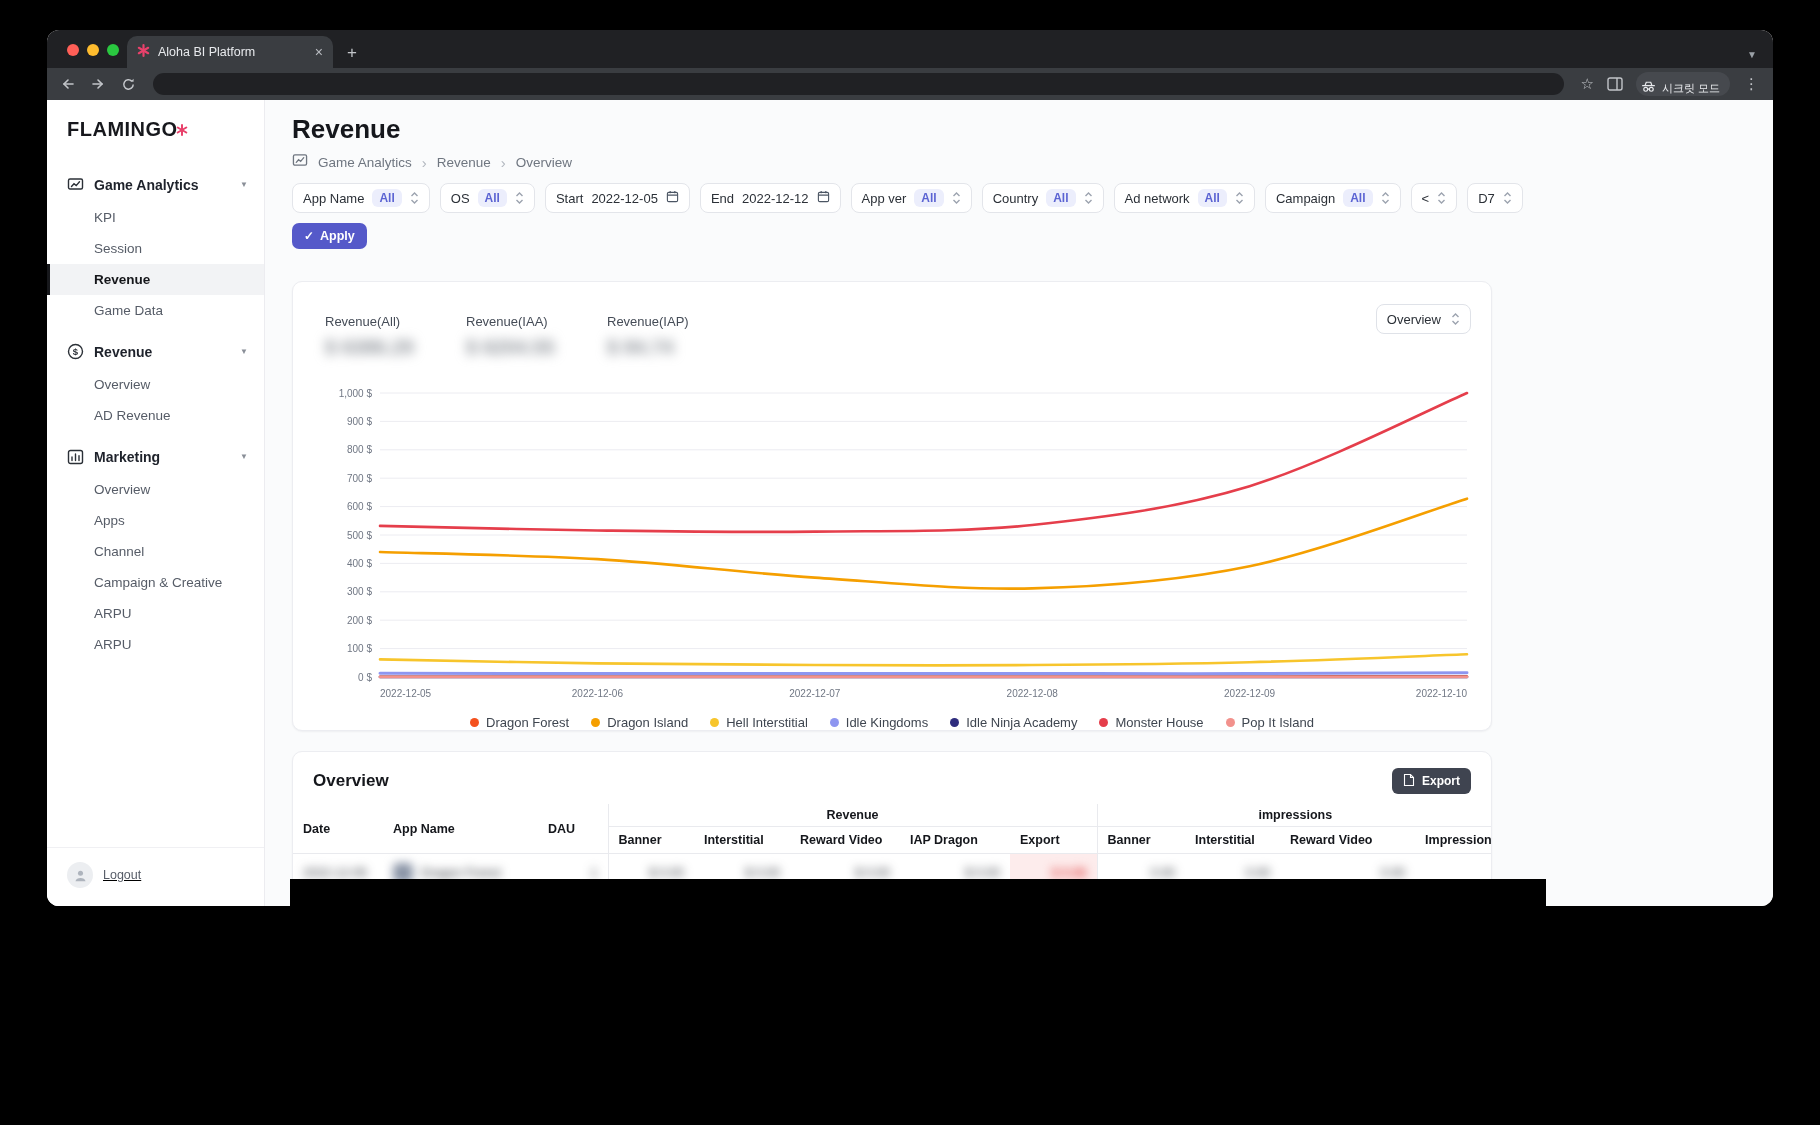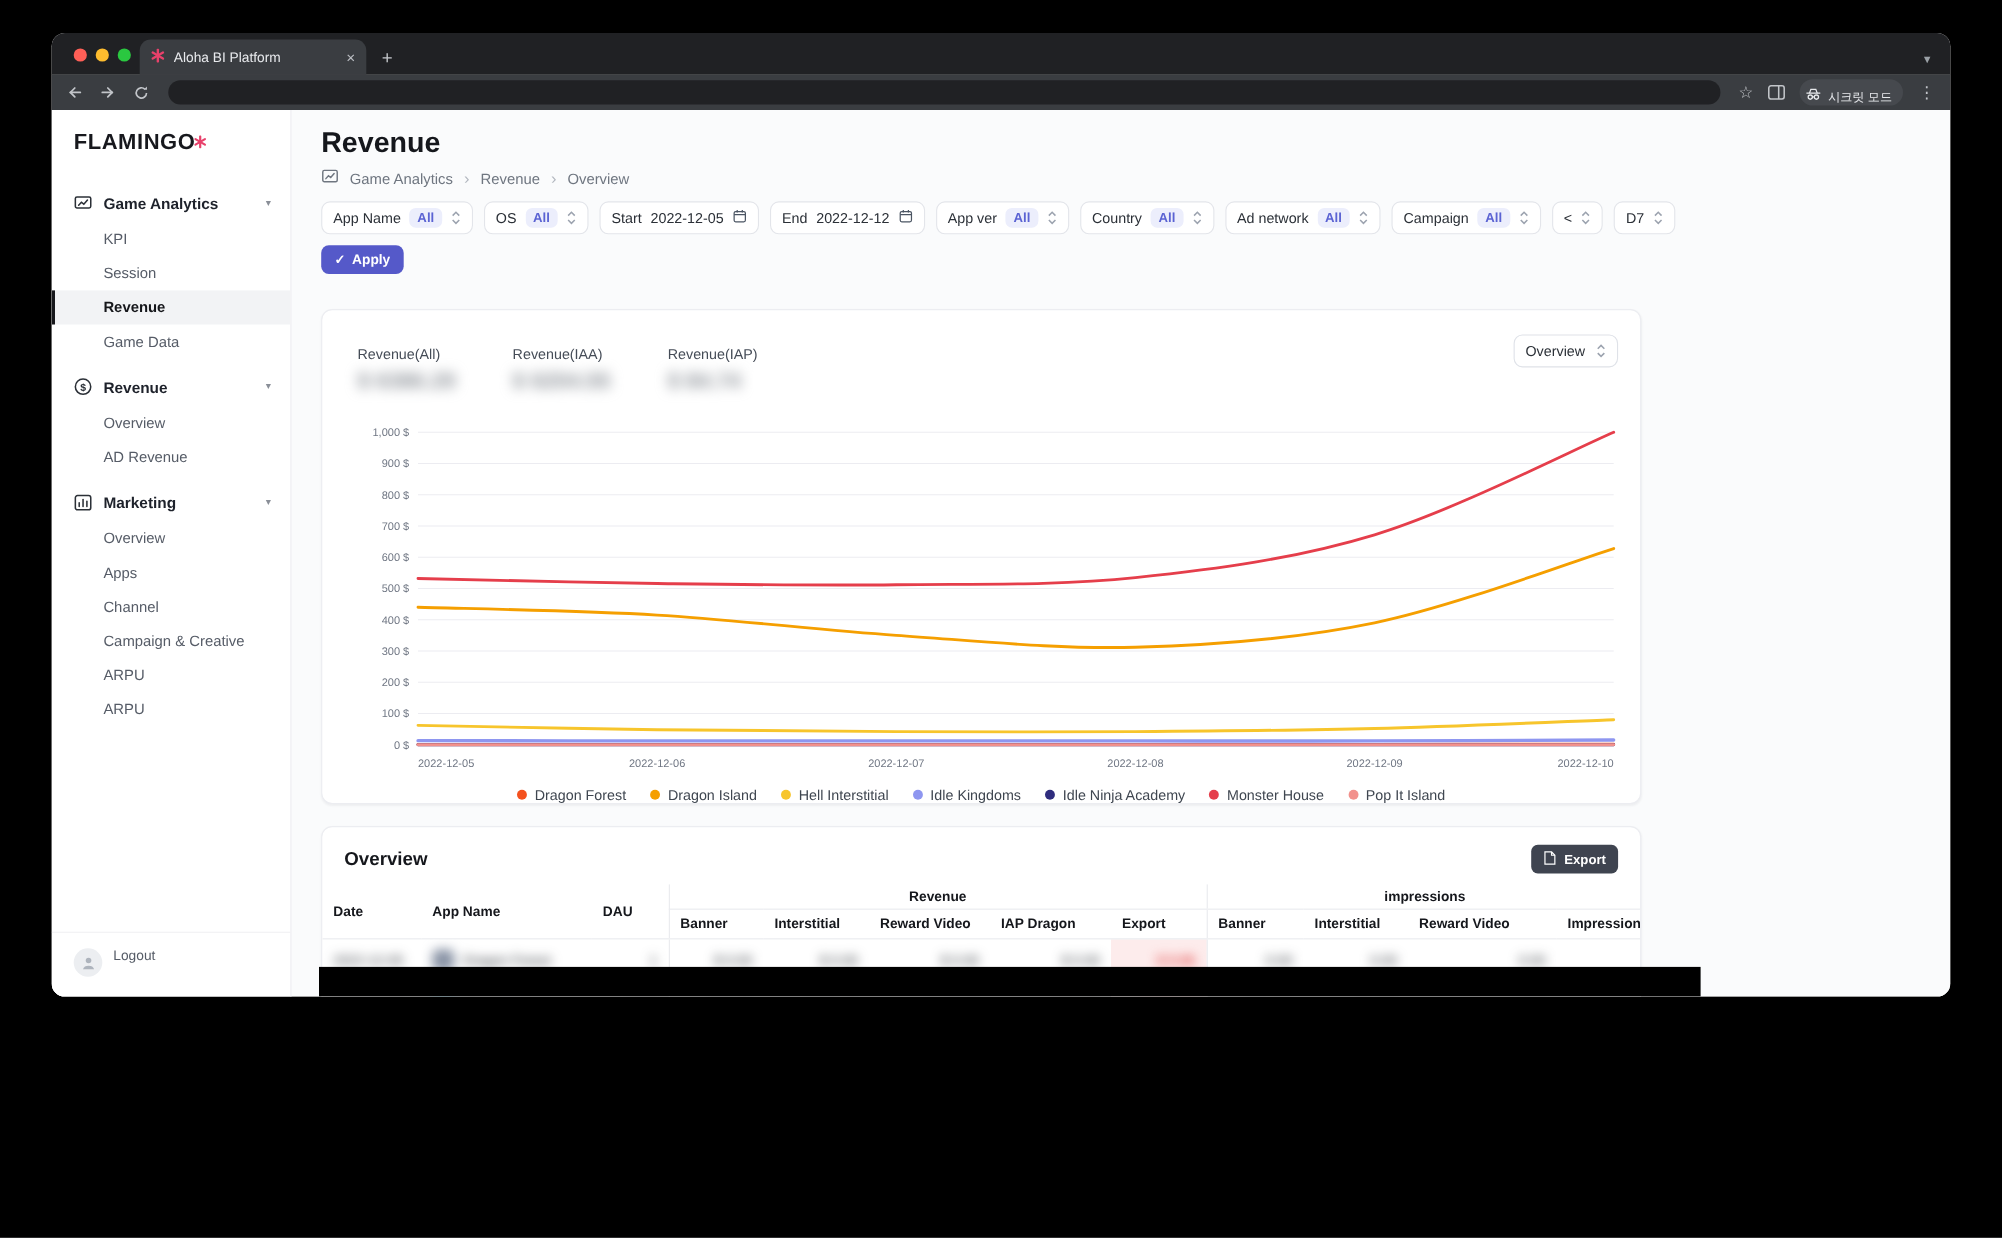--- a/index.html
+++ b/index.html
@@ -35,22 +35,22 @@
         display:flex;align-items:flex-start;gap:1px;}
   .nav-section{margin-bottom:8px;}
   .nav-section-header{display:flex;align-items:center;gap:10px;padding:9px 16px 9px 20px;
                       font-weight:700;font-size:14px;color:#1e222b;cursor:pointer;}
   .nav-sec-icon{width:17px;height:17px;display:flex;align-items:center;justify-content:center;}
   .nav-chevron{margin-left:auto;color:#8a8f98;font-size:8px;}
   .nav-item{padding:8px 20px 8px 44px;font-size:13.5px;color:#565c67;cursor:pointer;border-left:3px solid transparent;}
   .nav-item.active{background:#f2f3f5;border-left:3px solid #17181c;color:#15161a;font-weight:600;}
   .sidebar-bottom{margin-top:auto;}
   .footer-link{padding:9px 20px;font-size:13.5px;color:#3c424c;cursor:pointer;}
-  .logout-row{display:flex;gap:10px;padding:14px 20px 6px;border-top:1px solid #f0f0f3;
-              margin-top:10px;cursor:pointer;}
+  .logout-row{display:flex;align-items:center;gap:10px;padding:14px 20px 6px;border-top:1px solid #f0f0f3;
+              margin-top:10px;cursor:pointer;text-decoration:underline;}
   .avatar{width:26px;height:26px;border-radius:50%;background:#eceef1;display:flex;align-items:center;
           justify-content:center;overflow:hidden;}
   .logout-label{font-size:12.5px;color:#565c67;}
   
   .main{flex:1;padding:10px 0 0 27px;position:relative;overflow:hidden;}
   .page-title{font-size:26px;font-weight:800;color:#15171c;margin:4px 0 8px;}
   .breadcrumb{display:flex;align-items:center;gap:10px;color:#6f7680;font-size:13.5px;margin-bottom:12px;}
   .crumb-sep{color:#b2b7bf;font-size:15px;}
   .filters{display:flex;gap:10px;align-items:center;}
   .pill{display:flex;align-items:center;gap:8px;background:#fff;border:1px solid #e3e5ea;border-radius:8px;

